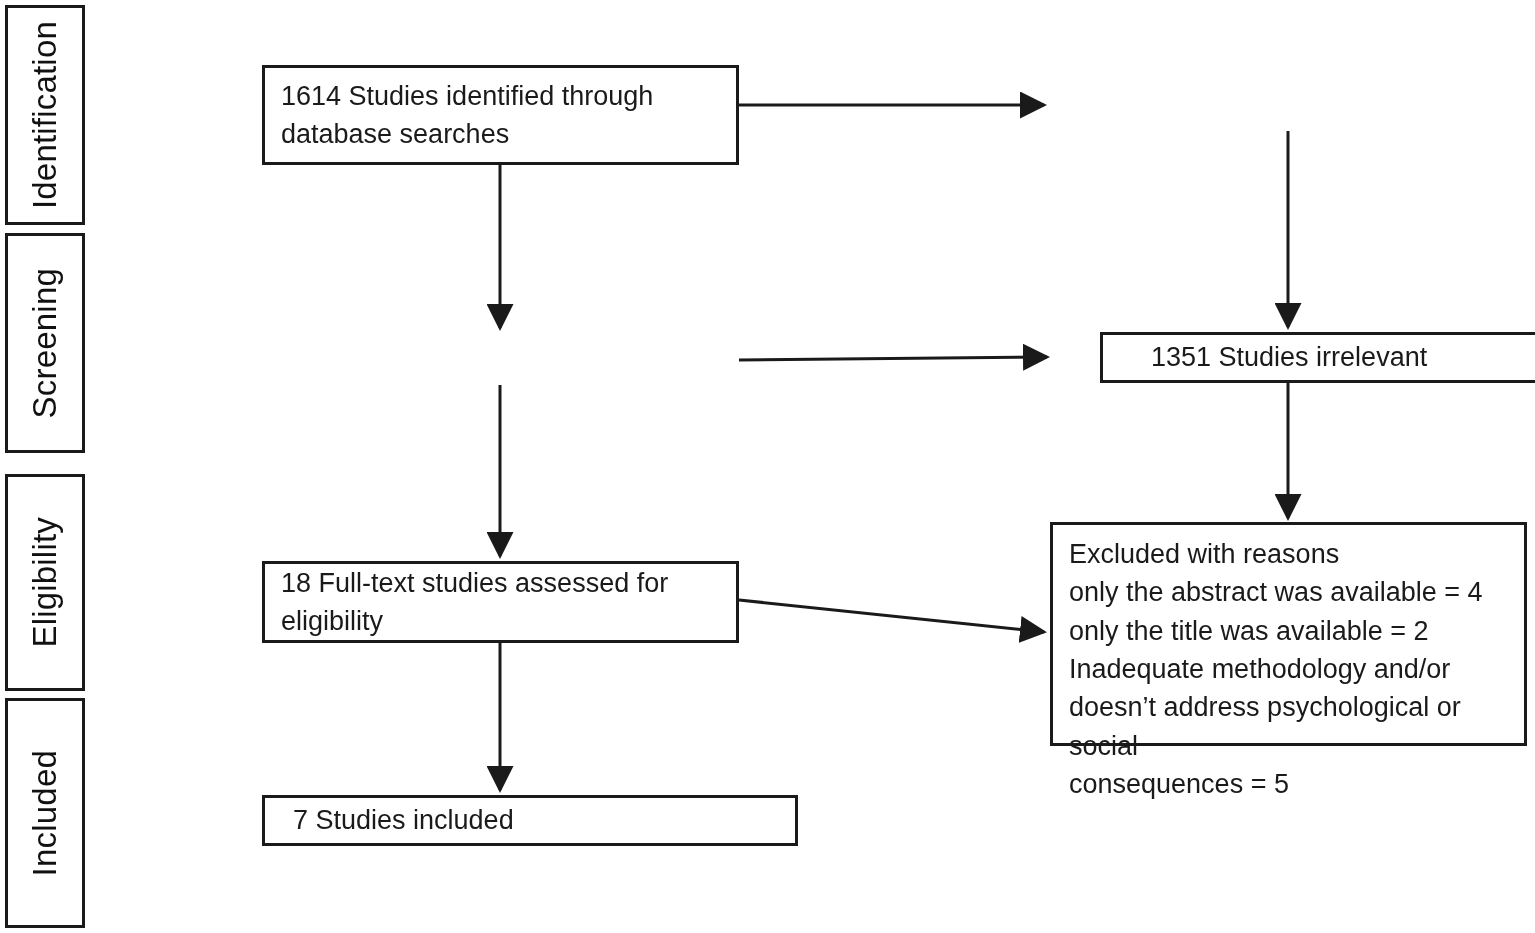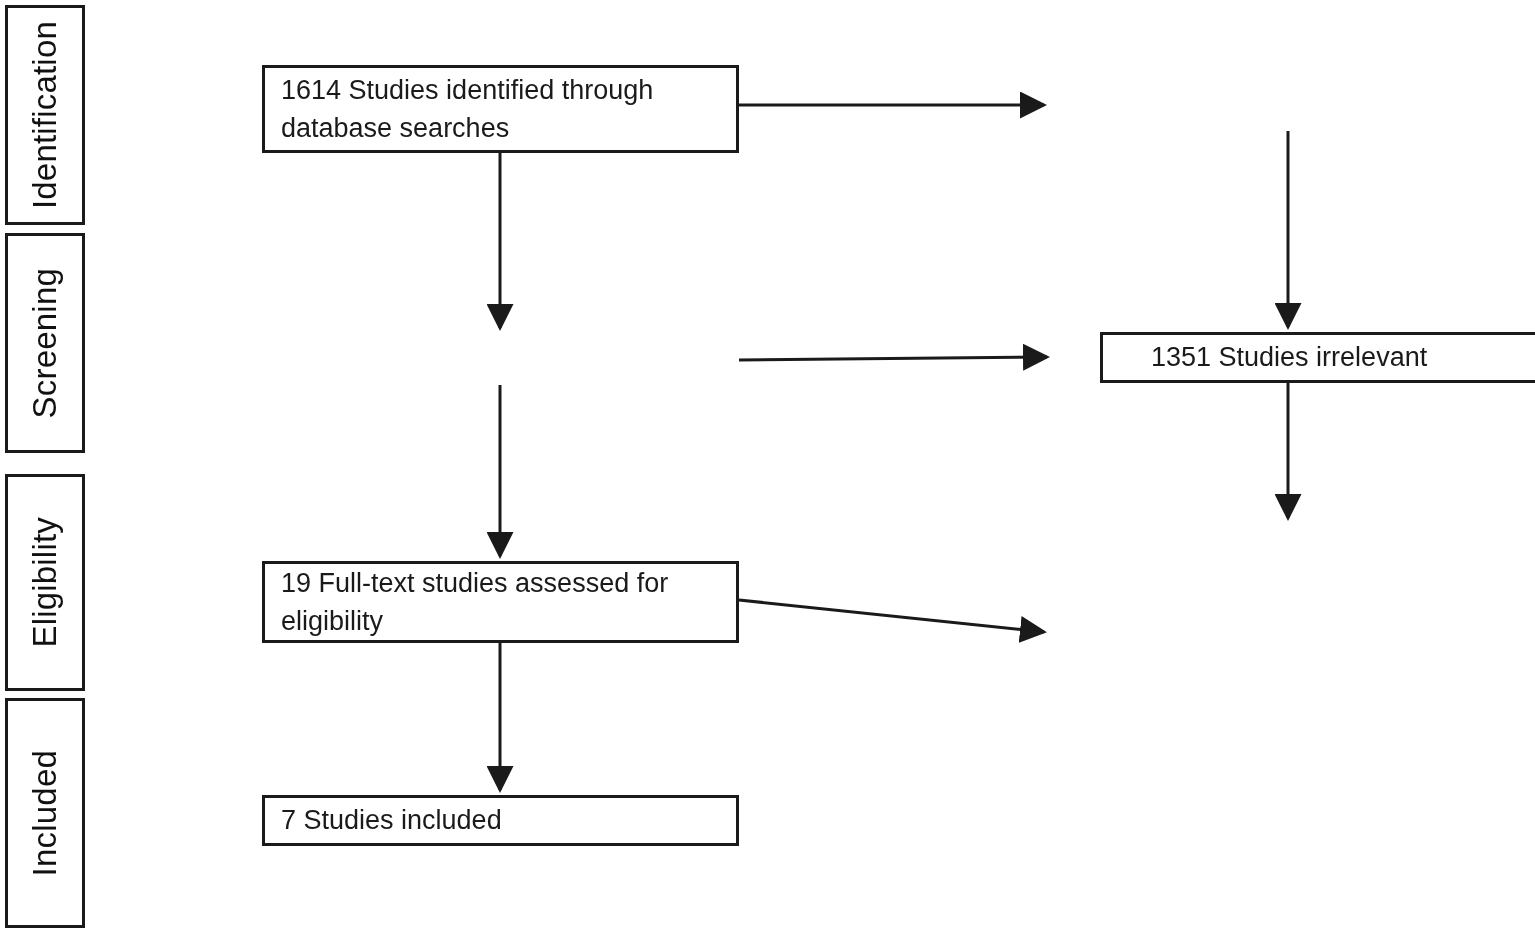--- a/index.html
+++ b/index.html
@@ -111,34 +111,42 @@
 
     <line x1="500" y1="385" x2="500" y2="556" stroke="#1a1a1a" stroke-width="3" marker-end="url(#arrowhead)"></line>
 
     <line x1="1288" y1="383" x2="1288" y2="518" stroke="#1a1a1a" stroke-width="3" marker-end="url(#arrowhead)"></line>
 
     <line x1="739" y1="600" x2="1044" y2="632" stroke="#1a1a1a" stroke-width="3" marker-end="url(#arrowhead)"></line>
 
     <line x1="500" y1="643" x2="500" y2="790" stroke="#1a1a1a" stroke-width="3" marker-end="url(#arrowhead)"></line>
   </svg>
 
-  <div class="flow-box" style="left:262px; top:65px; width:477px; height:88px;">
+  <div class="flow-box" style="left:262px; top:65px; width:477px; height:100px;">
     <div class="flow-text">1614 Studies identified through
 database searches</div>
   </div>
 
 
 
   <div class="flow-box" style="left:1100px; top:332px; width:480px; height:51px;padding-left:32px;">
     <div class="flow-text">1351 Studies irrelevant</div>
   </div>
 
   <div class="flow-box" style="left:262px; top:561px; width:477px; height:82px;">
-    <div class="flow-text">19 Full-text studies assessed for
+    <div class="flow-text">18 Full-text studies assessed for
 eligibility</div>
   </div>
 
+  <div class="flow-box top-align" style="left:1050px; top:522px; width:477px; height:224px;">
+    <div class="flow-text">Excluded with reasons
+only the abstract was available = 4
+only the title was available = 2
+Inadequate methodology  and/or
+doesn’t address psychological or social
+consequences = 5</div>
+  </div>
 
-  <div class="flow-box" style="left:262px; top:795px; width:477px; height:51px;">
+  <div class="flow-box" style="left:262px; top:795px; width:536px; height:51px;padding-left:12px;">
     <div class="flow-text">7 Studies included</div>
   </div>
 
 </div>
 
 </body></html>

